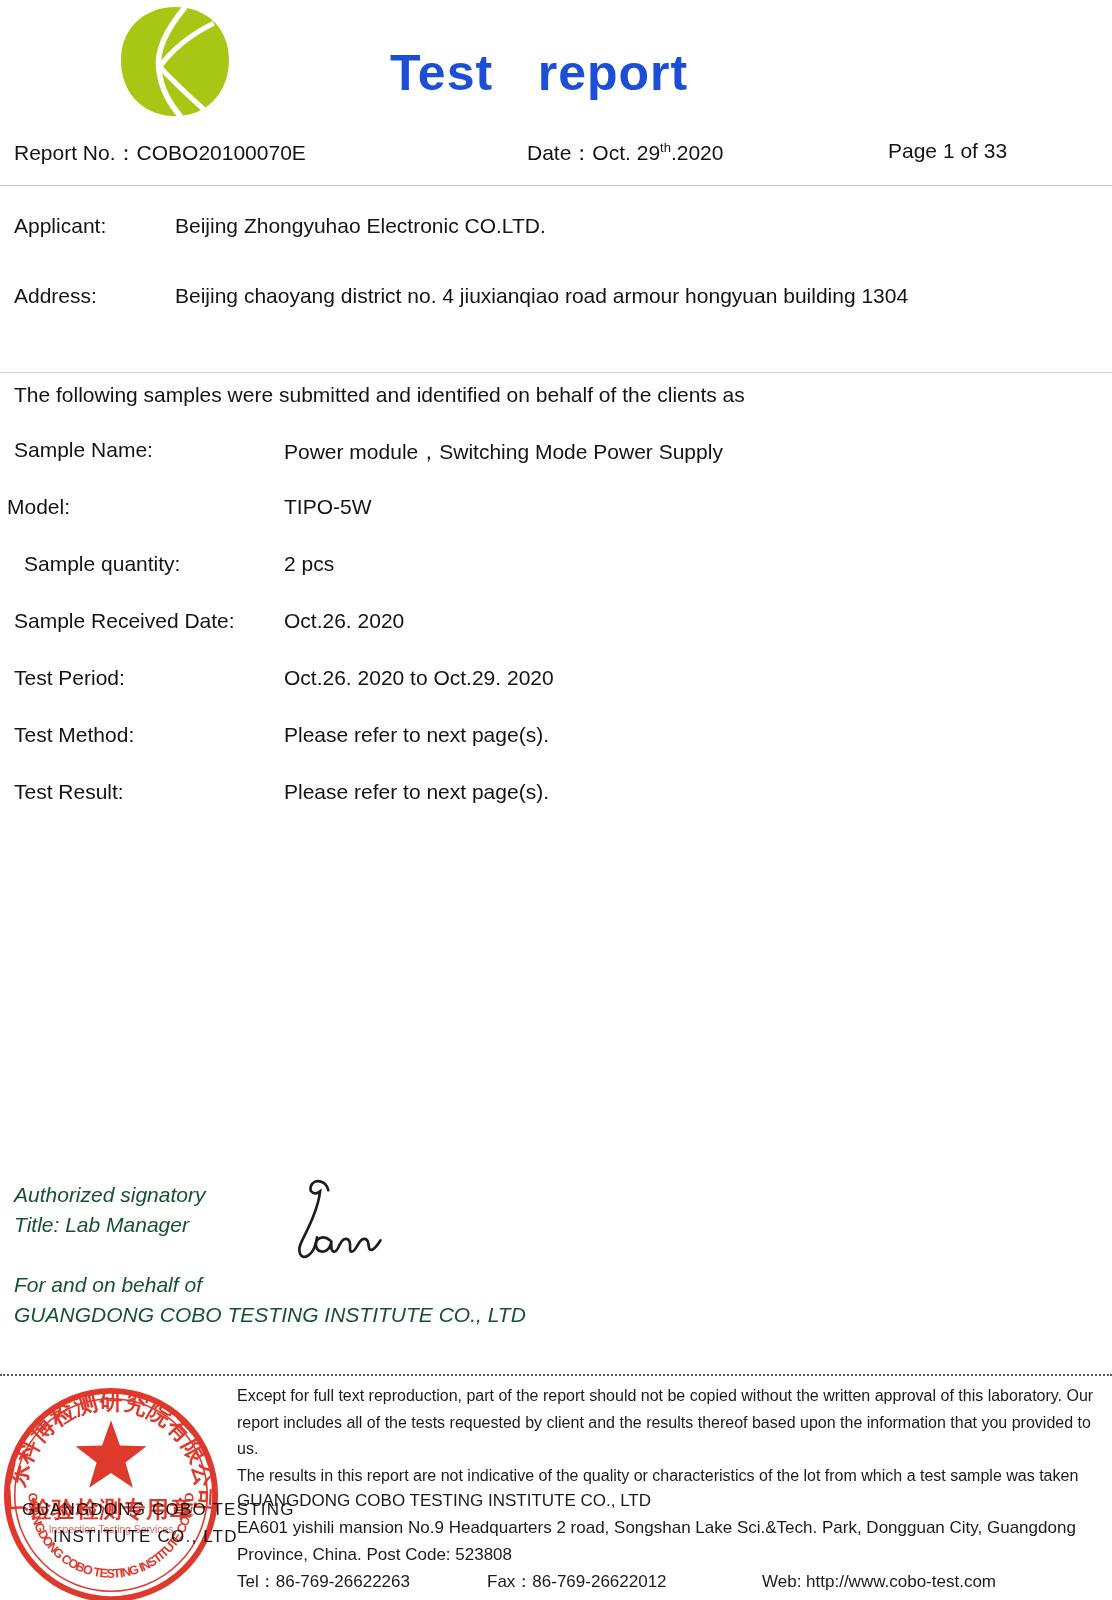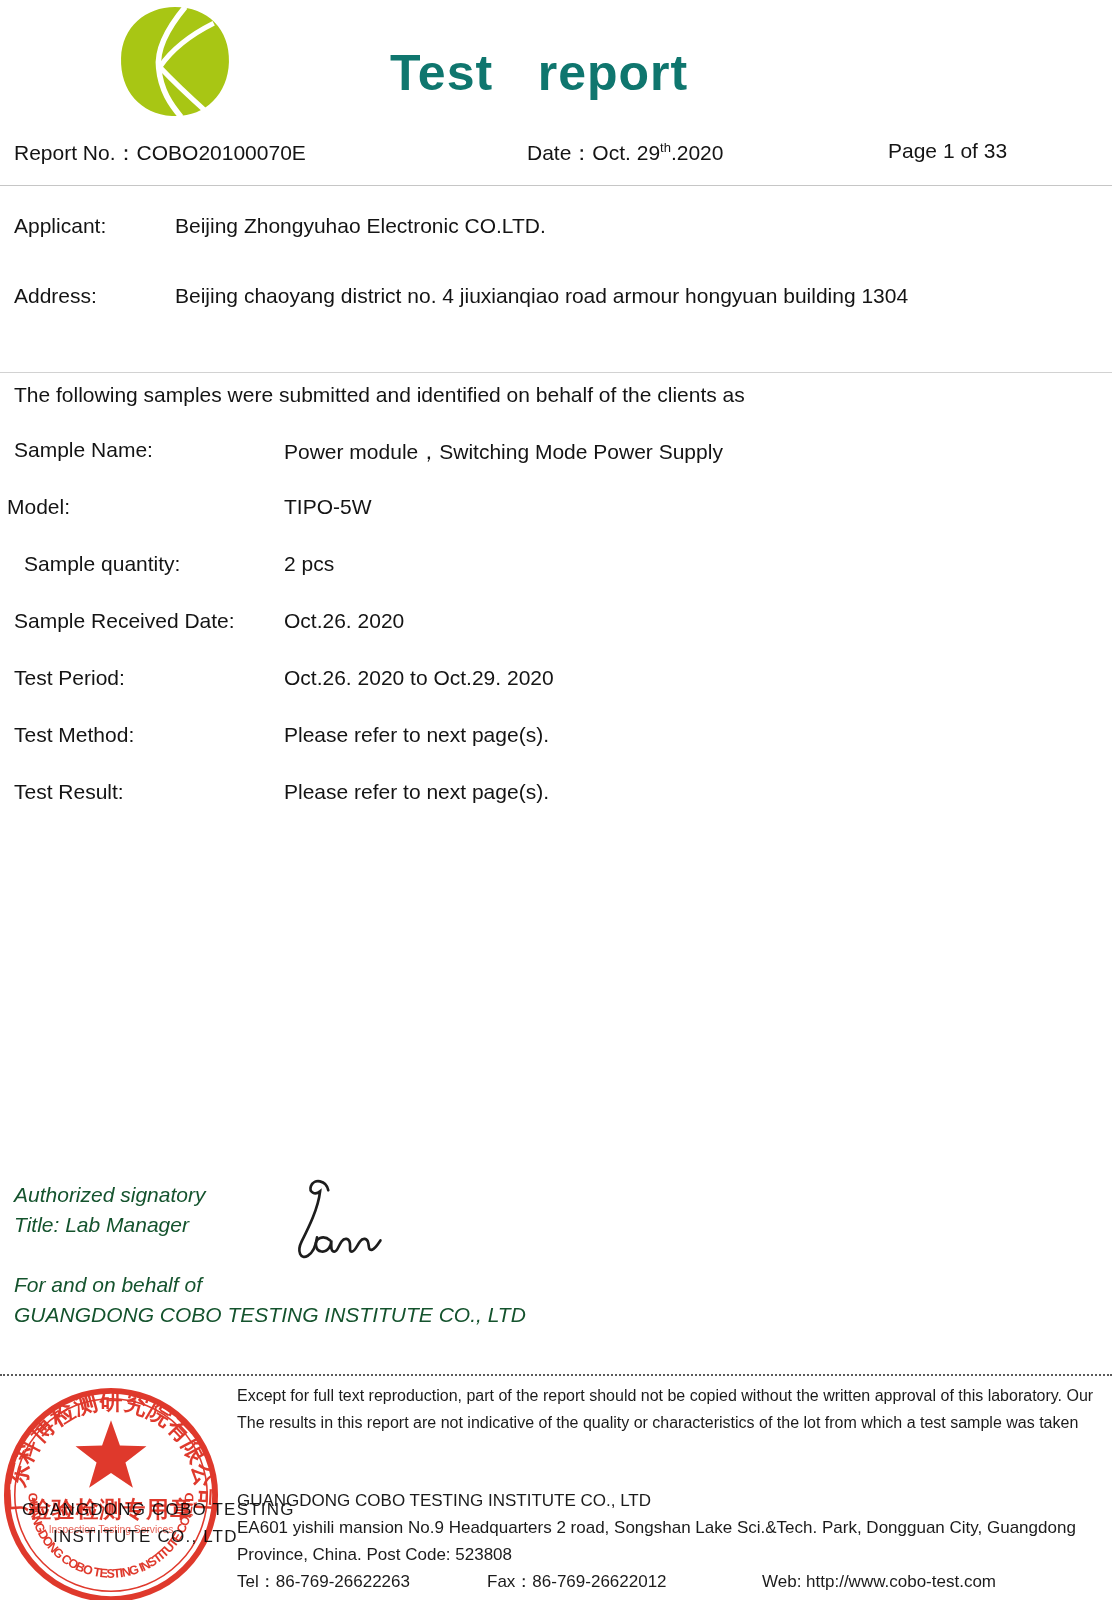--- a/index.html
+++ b/index.html
@@ -8,21 +8,21 @@
     width:1112px;height:1600px;
     margin:0 auto;
     background:#ffffff;
     overflow:hidden;
     font-family:"Liberation Sans","DejaVu Sans",sans-serif;
     color:#141414;
   }
   .abs{position:absolute;}
   .page-title{
     font-size:50px;font-weight:700;letter-spacing:1px;
-    white-space:pre;color:#0f766e;
+    white-space:pre;color:#1d4ed8;
   }
   .meta{font-size:21px;color:#141414;white-space:pre;}
   .meta sup{font-size:13px;}
   .hline{height:0;border-top:1px solid #c6c6c6;width:1112px;left:0;}
   .label{font-size:21px;color:#141414;}
   .value{font-size:21px;color:#141414;}
   .intro{font-size:21px;color:#141414;}
   .sig-line{font-size:21px;color:#14532d;font-style:italic;}
   .dotline{width:1112px;left:0;border-top:2px dotted #5a5a5a;height:0;}
   .f-disc{font-size:16px;line-height:26.5px;color:#1b1b1b;width:866px;}
@@ -115,20 +115,21 @@
     <polygon fill="#dd2a1c" points="111,35 120.1,60.5 147.1,61.3 125.7,77.8 133.3,103.7 111,88.5 88.7,103.7 96.3,77.8 74.9,61.3 101.9,60.5"></polygon>
     <text x="111" y="133" font-size="23" font-weight="bold" fill="#dd2a1c" text-anchor="middle" letter-spacing="1">检验检测专用章</text>
     <text x="111" y="150" font-size="10.5" fill="#dd2a1c" opacity="0.8" text-anchor="middle">Inspection Testing Services</text>
     <text font-size="12.8" font-weight="bold" fill="#dd2a1c">
       <textPath href="#stampBottom" startOffset="50%" text-anchor="middle" textLength="268">GUANGDONG COBO TESTING INSTITUTE CO.,LTD</textPath>
     </text>
   </svg>
 
   <div class="abs f-disc" style="left:237px;top:1383px;">
     <div>Except for full text reproduction, part of the report should not be copied without the written approval of this laboratory. Our</div>
+    <div>report includes all of the tests requested by client and the results thereof based upon the information that you provided to us.</div>
     <div>The results in this report are not indicative of the quality or characteristics of the lot from which a test sample was taken</div>
   </div>
 
   <div class="abs f-info" style="left:237px;top:1487px;">GUANGDONG COBO TESTING INSTITUTE CO., LTD</div>
   <div class="abs f-info" style="left:237px;top:1514px;">EA601 yishili mansion No.9 Headquarters 2 road, Songshan Lake Sci.&amp;Tech. Park, Dongguan City, Guangdong</div>
   <div class="abs f-info" style="left:237px;top:1541px;">Province, China. Post Code: 523808</div>
 
   <div class="abs f-info" style="left:237px;top:1568px;">Tel：86-769-26622263</div>
   <div class="abs f-info" style="left:487px;top:1568px;">Fax：86-769-26622012</div>
   <div class="abs f-info" style="left:762px;top:1568px;">Web: http://www.cobo-test.com</div>

